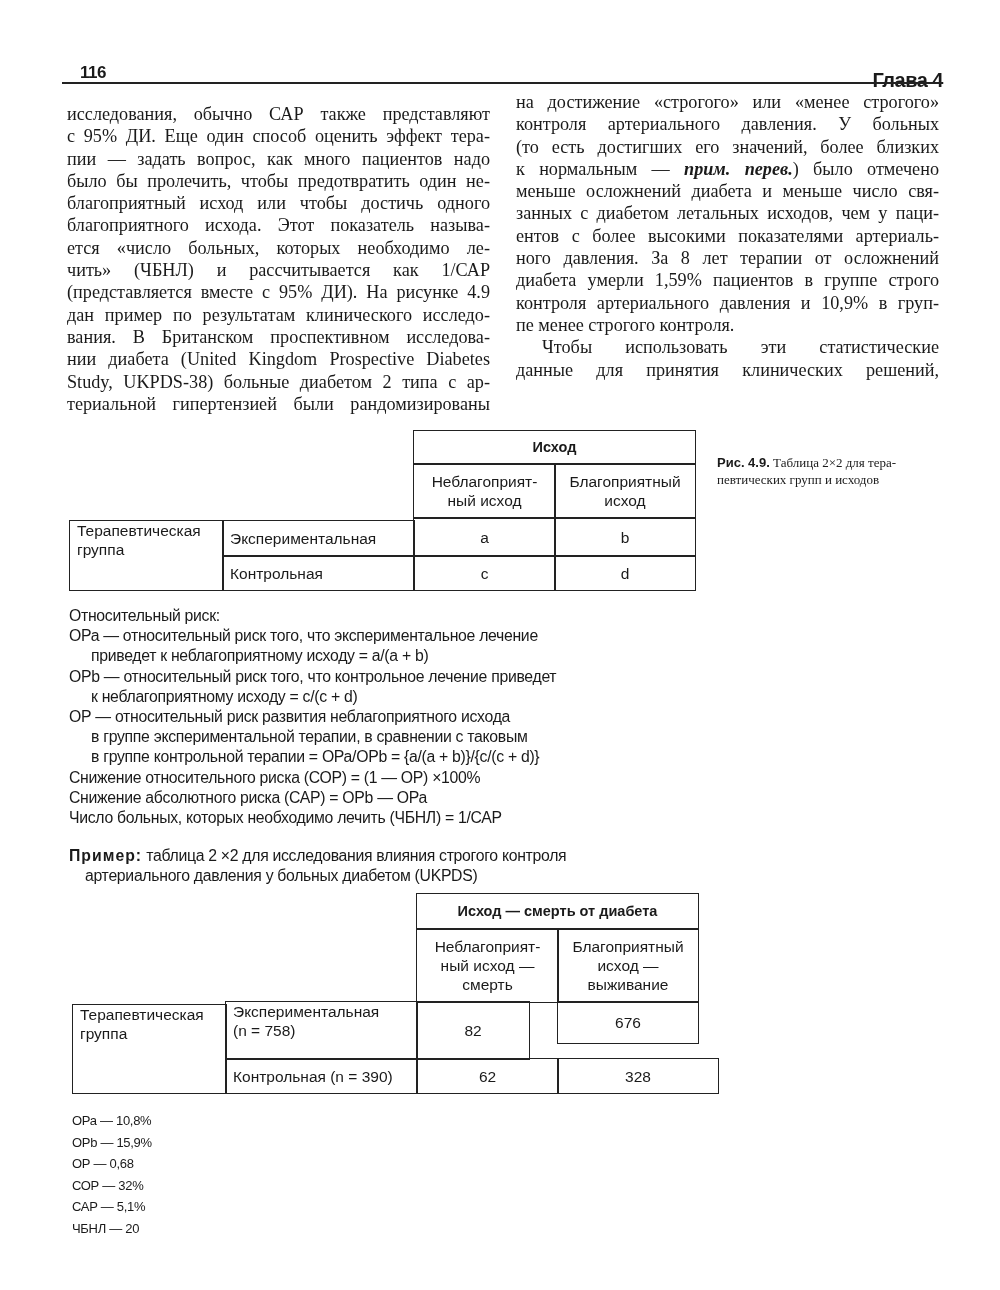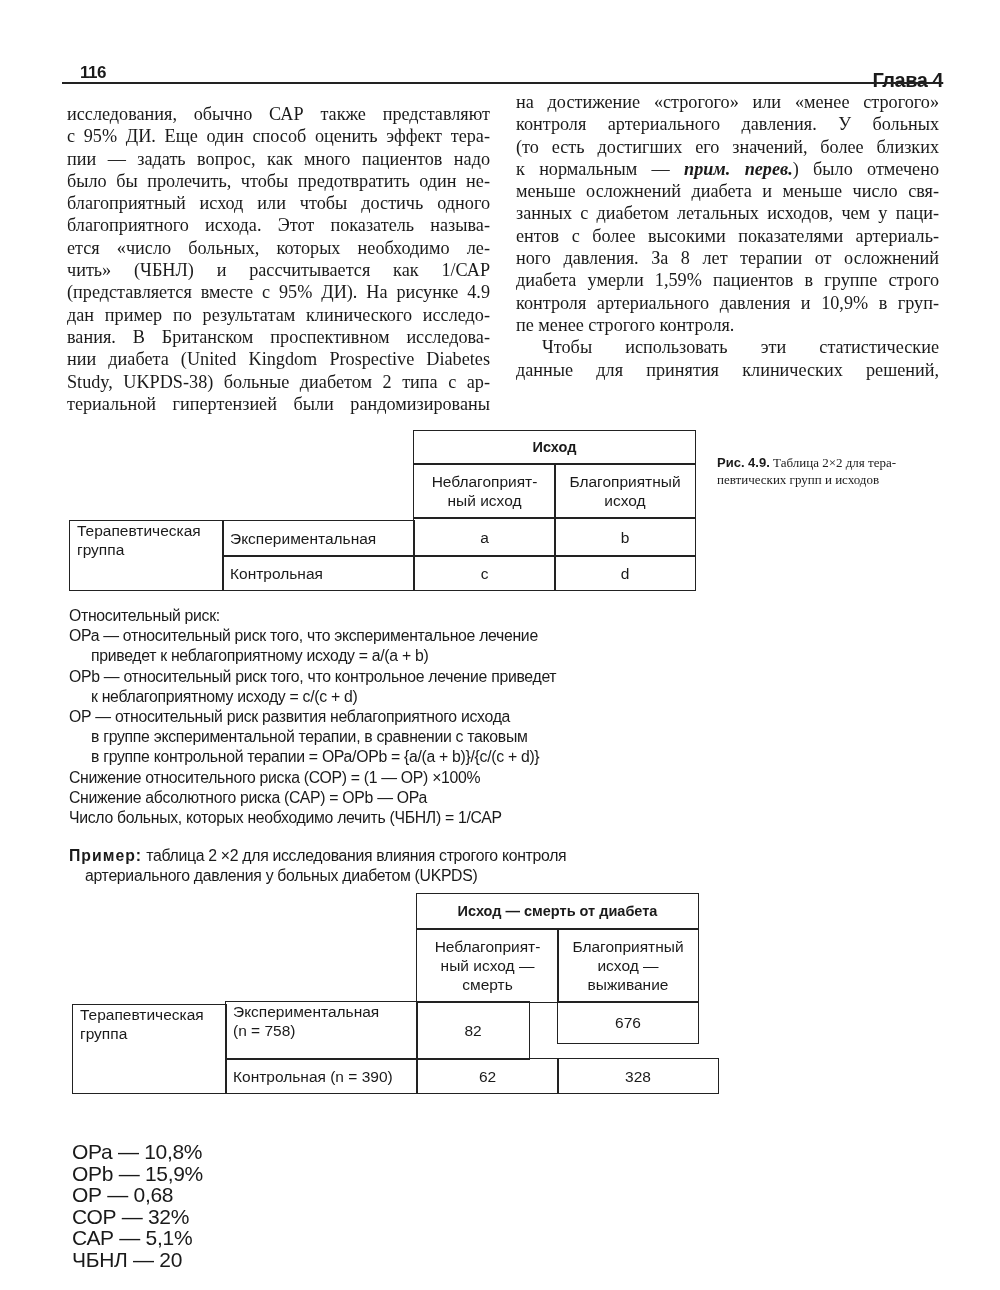--- a/index.html
+++ b/index.html
@@ -34,21 +34,21 @@
   
   .formulas { left: 69px; top: 606px; font-size: 15.8px; line-height: 20.2px; letter-spacing: -0.3px; }
   .formulas .ln { display: block; white-space: nowrap; }
   .formulas .ln.ind { padding-left: 22px; }
 
   .example { left: 69px; top: 846px; font-size: 15.8px; line-height: 20.4px; letter-spacing: -0.3px; }
   .example .ln { display: block; white-space: nowrap; }
   .example .ln.ind { padding-left: 16px; }
   .example .lbl { font-weight: bold; letter-spacing: 1px; }
 
-  .results { left: 72px; top: 1110px; font-size: 21px; line-height: 21.6px; letter-spacing: -0.3px; margin-top: 31px; }
+  .results { left: 72px; top: 1110px; font-size: 13px; line-height: 21.6px; letter-spacing: -0.3px; }
   .results .ln { display: block; white-space: nowrap; }
 </style>
 </head>
 <body>
 
 <div class="abs sans page-num">116</div>
 <div class="abs sans chapter">Глава 4</div>
 <div class="abs rule"></div>
 
 <div class="abs serif col col-left">

